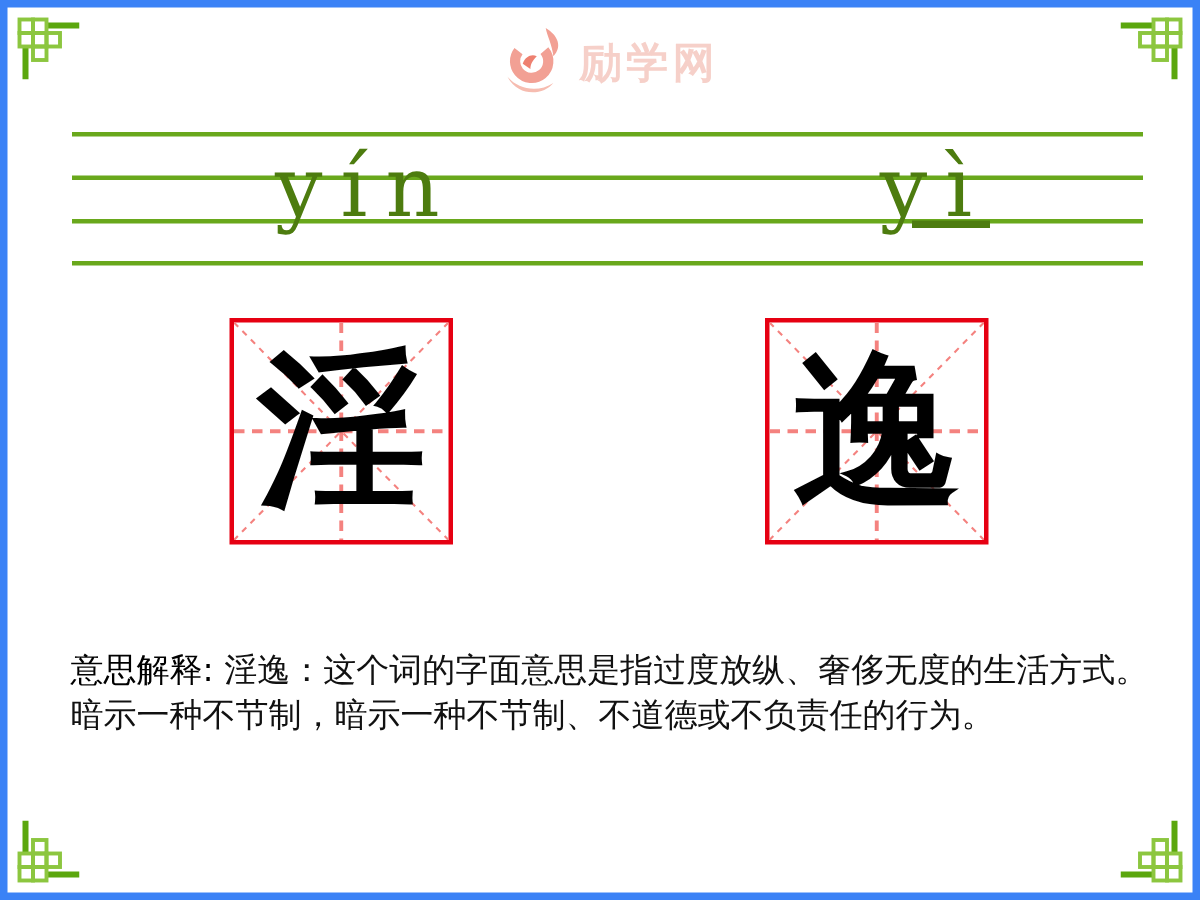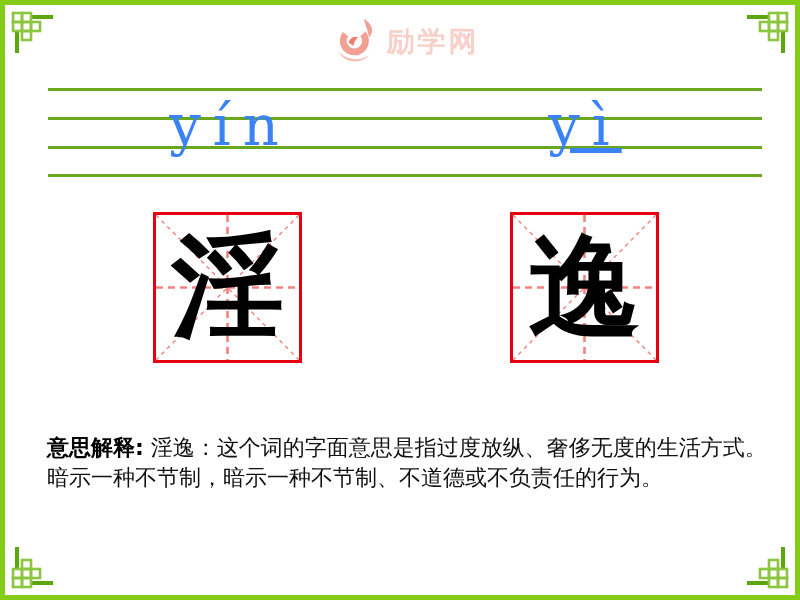--- a/index.html
+++ b/index.html
@@ -3,21 +3,21 @@
 <meta charset="utf-8">
 <style>
   html,body{margin:0;padding:0;}
   body{font-family:"DejaVu Serif","Liberation Serif",serif;}
   .slide{
     position:relative;
     width:800px;height:600px;
     background:#ffffff;
     overflow:hidden;
     box-sizing:border-box;
-    border:5px solid #84cc16;
+    border:5px solid #3b82f6;
   }
   
   .corner{position:absolute;width:46px;height:46px;}
   .corner.tl{left:2px;top:2px;}
   .corner.tr{right:2px;top:2px;transform:scaleX(-1);}
   .corner.bl{left:2px;bottom:2px;transform:scaleY(-1);}
   .corner.br{right:2px;bottom:2px;transform:scale(-1,-1);}
   
   .logo{
     position:absolute;left:0;top:12px;width:800px;
@@ -37,22 +37,22 @@
   }
   .py-line.l1{top:83px;}
   .py-line.l2{top:112px;}
   .py-line.l3{top:141px;}
   .py-line.l4{top:169px;}
   .pinyin-word{
     position:absolute;
     font-family:"DejaVu Serif","Liberation Serif",serif;
     font-size:56px;line-height:56px;
     letter-spacing:12px;
-    color:#3b82f6;
-    text-align:center;
+    color:#4d7c0f;
+    text-align:right;
     top:93px;
   }
   .pinyin-word.w1{left:150px;width:150px;}
   .pinyin-word.w2{left:505px;width:150px;text-decoration:underline;}
   
   .char-box{
     position:absolute;top:207px;width:149px;height:151px;
     box-sizing:border-box;
     border:3px solid #e60012;
     background:#ffffff;
@@ -69,21 +69,21 @@
     color:#000000;
   }
   
   .definition{
     position:absolute;left:42px;top:406px;width:720px;
     font-size:22px;line-height:30px;color:#111111;
     font-family:"DejaVu Serif","Liberation Serif",serif;
   }
   .def-label{
     font-family:"DejaVu Sans","Liberation Sans",sans-serif;
-    font-weight:bold;color:#000000;
+    font-weight:normal;color:#000000;
   }
 </style>
 </head>
 <body>
 
 <div class="slide">
 
   <div class="corner tl">
     <svg viewBox="0 0 46 46" width="46" height="46">
       <g fill="none">

